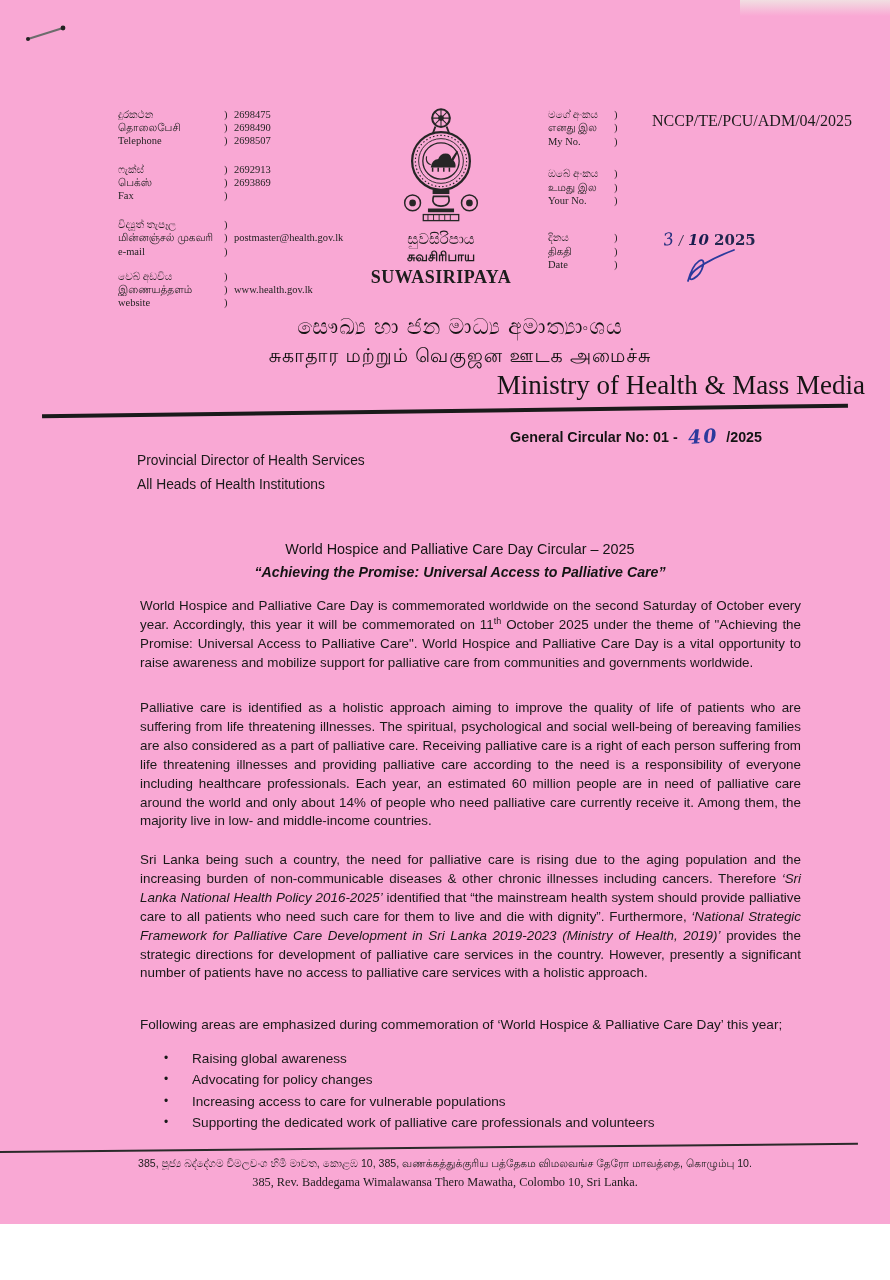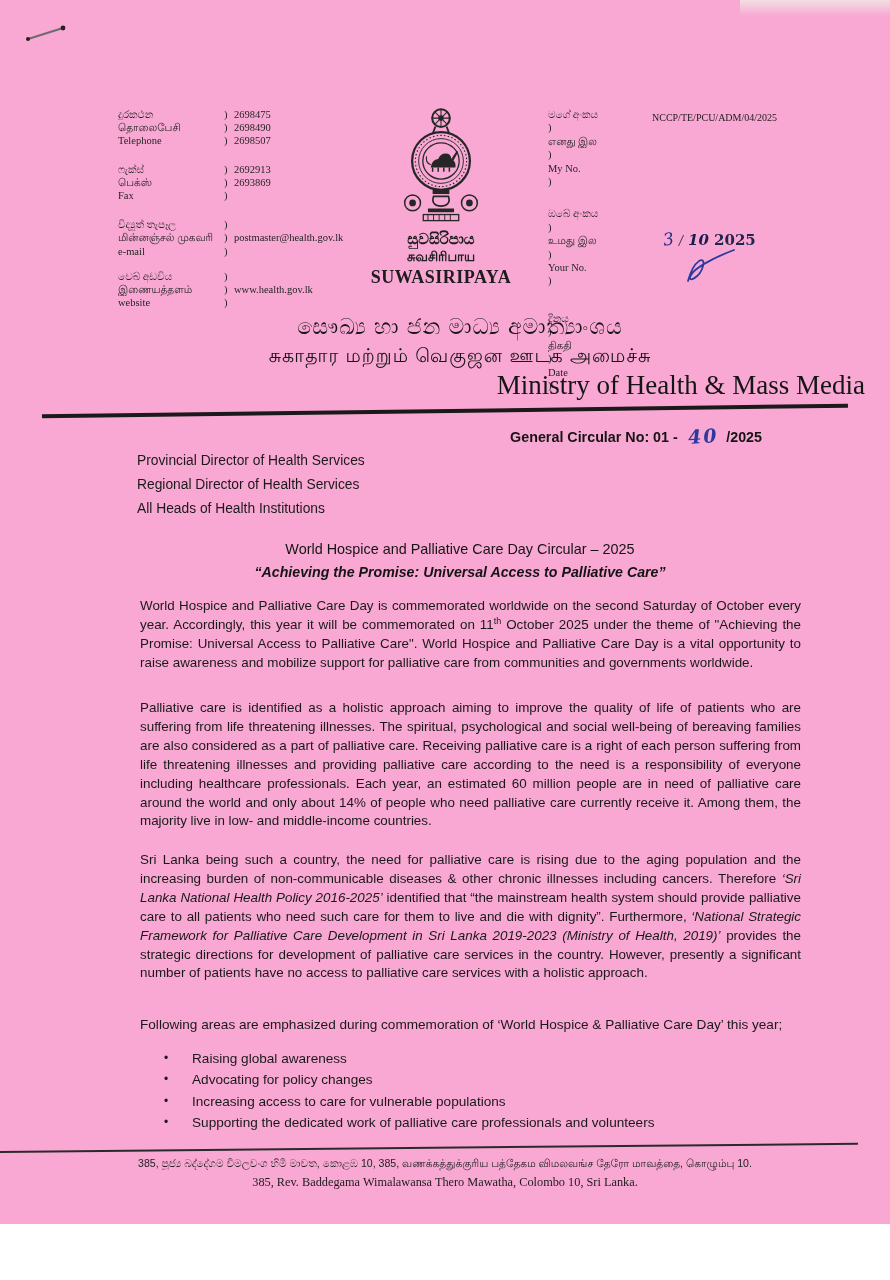--- a/index.html
+++ b/index.html
@@ -18,35 +18,35 @@
   .cgroup{white-space:nowrap;}
   .cgroup.g2{margin-top:15px;} .cgroup.g3{margin-top:16px;} .cgroup.g4{margin-top:12px;}
   .crow{display:flex;}
   .clabel{width:106px;overflow:hidden;}
   .cbr{width:10px;}
   
   .refs{position:absolute;left:548px;top:108px;font-family:"Liberation Serif",serif;
         font-size:10.5px;line-height:13.4px;color:#242424;}
   .rgroup{white-space:nowrap;}
   .rgroup.g2{margin-top:19px;} .rgroup.g3{margin-top:24px;}
-  .rrow{display:flex;flex-direction:column;}
+  .rrow{display:flex;}
   .rlabel{width:66px;overflow:hidden;}
   .myno-value{position:absolute;left:652px;top:112px;font-family:"Liberation Serif",serif;
-              font-size:10px;color:#1c1c1c;white-space:nowrap;}
+              font-size:16px;color:#1c1c1c;white-space:nowrap;}
   .date-hw{position:absolute;left:663px;top:229px;color:#26307f;white-space:nowrap;
            font-family:"DejaVu Serif",serif;font-style:italic;}
   .date-hw .d{font-size:17px;display:inline-block;transform:rotate(-9deg);}
   .date-hw .s{font-size:12px;color:#33334d;}
   .date-hw .m{font-size:15px;font-weight:bold;color:#181d4f;margin-top:12px;}
   .date-hw .y{font-size:15px;font-weight:bold;color:#23274f;font-style:normal;}
   .signature{position:absolute;left:676px;top:247px;}
   
   .emblem{position:absolute;left:399px;top:106px;}
   .emblem-names{position:absolute;left:345px;top:229px;width:192px;text-align:center;white-space:nowrap;}
-  .en-si{font-size:15px;font-weight:bold;line-height:19px;}
+  .en-si{font-size:15px;font-weight:normal;line-height:19px;}
   .en-ta{font-size:13px;font-weight:bold;line-height:18px;}
   .en-en{font-size:18px;font-weight:bold;line-height:22px;font-family:"Liberation Serif",serif;letter-spacing:.5px;}
   
   .ministry{position:absolute;left:55px;top:311px;width:810px;text-align:center;color:#151515;white-space:nowrap;}
   .m-si{font-size:22px;line-height:31px;letter-spacing:1px;}
   .m-ta{font-size:19px;line-height:28px;letter-spacing:1px;}
   .m-en{font-size:27px;line-height:31px;font-family:"Liberation Serif",serif;text-align:right;}
   .rule-top{position:absolute;left:42px;top:409px;width:806px;height:3.6px;background:#1a1a1a;
             transform:rotate(-0.75deg);}
   
@@ -251,21 +251,20 @@
     <div class="m-en">Ministry of Health &amp; Mass Media</div>
   </div>
   <div class="rule-top"></div>
 
   <div class="circular-no">
     <span>General Circular No: 01 -</span><span class="hw-40">40</span><span>/2025</span>
   </div>
 
   <div class="addr">
     <div>Provincial Director of Health Services</div>
-    <div>Regional Director of Health Services</div>
     <div>All Heads of Health Institutions</div>
   </div>
 
   <div class="doc-title">World Hospice and Palliative Care Day Circular – 2025</div>
   <div class="doc-subtitle">“Achieving the Promise: Universal Access to Palliative Care”</div>
 
   <div class="para p1"><span>World Hospice and Palliative Care Day is commemorated worldwide on the second Saturday of October every year. Accordingly, this year it will be commemorated on 11</span><sup>th</sup><span> October 2025 under the theme of "Achieving the Promise: Universal Access to Palliative Care". World Hospice and Palliative Care Day is a vital opportunity to raise awareness and mobilize support for palliative care from communities and governments worldwide.</span></div>
   <div class="para p2"><span>Palliative care is identified as a holistic approach aiming to improve the quality of life of patients who are suffering from life threatening illnesses. The spiritual, psychological and social well-being of bereaving families are also considered as a part of palliative care. Receiving palliative care is a right of each person suffering from life threatening illnesses and providing palliative care according to the need is a responsibility of everyone including healthcare professionals. Each year, an estimated 60 million people are in need of palliative care around the world and only about 14% of people who need palliative care currently receive it. Among them, the majority live in low- and middle-income countries.</span></div>
   <div class="para p3"><span>Sri Lanka being such a country, the need for palliative care is rising due to the aging population and the increasing burden of non-communicable diseases &amp; other chronic illnesses including cancers. Therefore </span><span style="font-style: italic;">‘Sri Lanka National Health Policy 2016-2025’</span><span> identified that “the mainstream health system should provide palliative care to all patients who need such care for them to live and die with dignity”. Furthermore, </span><span style="font-style: italic;">‘National Strategic Framework for Palliative Care Development in Sri Lanka 2019-2023 (Ministry of Health, 2019)’</span><span> provides the strategic directions for development of palliative care services in the country. However, presently a significant number of patients have no access to palliative care services with a holistic approach.</span></div>
 

